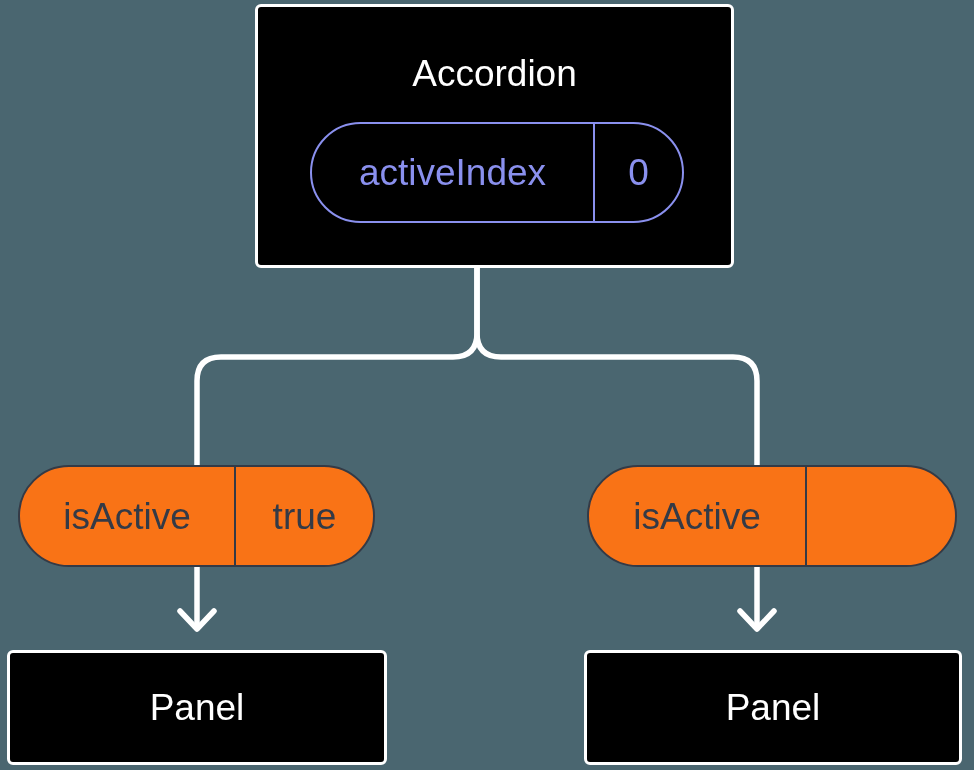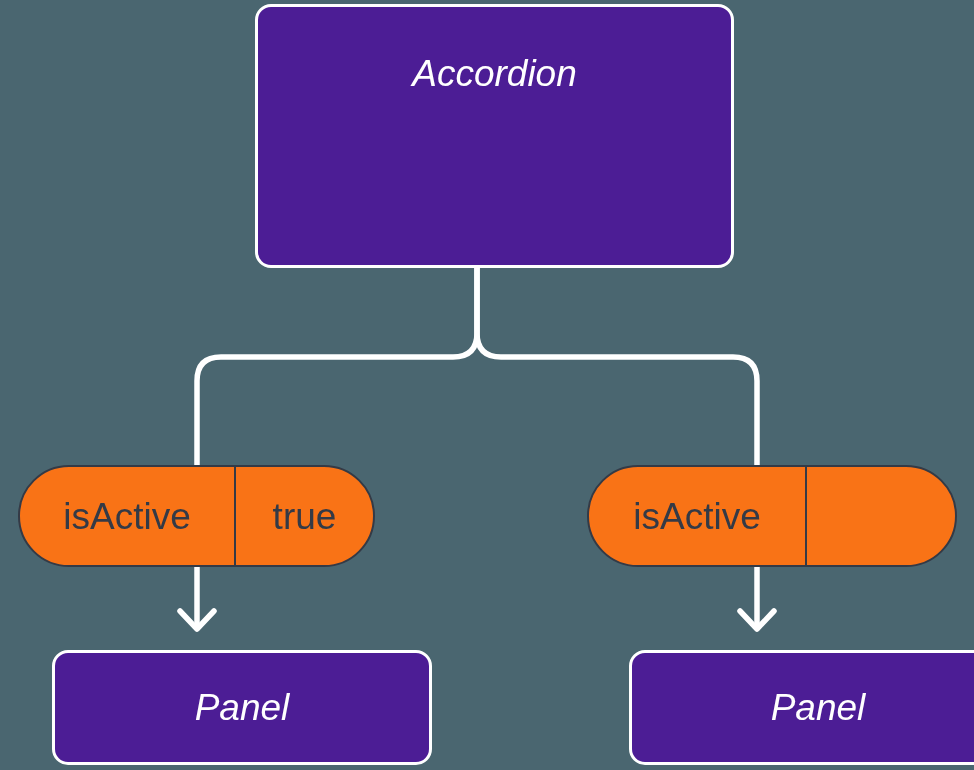--- a/index.html
+++ b/index.html
@@ -16,26 +16,25 @@
     overflow: hidden;
   }
   svg.connectors {
     position: absolute;
     left: 0;
     top: 0;
     z-index: 0;
   }
   .node {
     position: absolute;
-    background: #4c1d95;
+    background: #000000;
     border: 3.5px solid #FFFFFF;
-    border-radius: 16px;
+    border-radius: 6px;
     box-sizing: border-box;
     z-index: 1;
-    font-style: italic;
   }
   .node--root {
     left: 255px;
     top: 4px;
     width: 479px;
     height: 264px;
   }
   .node__title {
     position: absolute;
     left: 0;
@@ -92,21 +91,20 @@
   .pill--left .pill__cell--name { width: 214px; }
   .pill--right { left: 587px; width: 370px; }
   .pill--right .pill__cell--name { width: 216px; }
   .node--panel {
     display: flex;
     align-items: center;
     justify-content: center;
     color: #FFFFFF;
     font-size: 37px;
     font-weight: 500;
-    margin-left: 45px;
   }
   .node--panel-left  { left: 7px;   top: 650px; width: 380px; height: 115px; }
   .node--panel-right { left: 584px; top: 650px; width: 378px; height: 115px; }
 </style>
 </head>
 <body>
 
 <div class="stage">
 
   <svg class="connectors" width="974" height="770" viewBox="0 0 974 770">
@@ -119,20 +117,24 @@
       </g>
       <g>
         <path d="M 757 565 L 757 624"></path>
         <path d="M 740 611 L 757 629 L 774 611"></path>
       </g>
     </g>
   </svg>
 
   <div class="node node--root">
     <div class="node__title">Accordion</div>
+    <div class="pill pill--outline">
+      <div class="pill__cell pill__cell--name">activeIndex</div>
+      <div class="pill__cell pill__cell--value">0</div>
+    </div>
   </div>
 
   <div class="pill pill--solid pill--left">
     <div class="pill__cell pill__cell--name">isActive</div>
     <div class="pill__cell pill__cell--value">true</div>
   </div>
 
   <div class="pill pill--solid pill--right">
     <div class="pill__cell pill__cell--name">isActive</div>
   </div>

